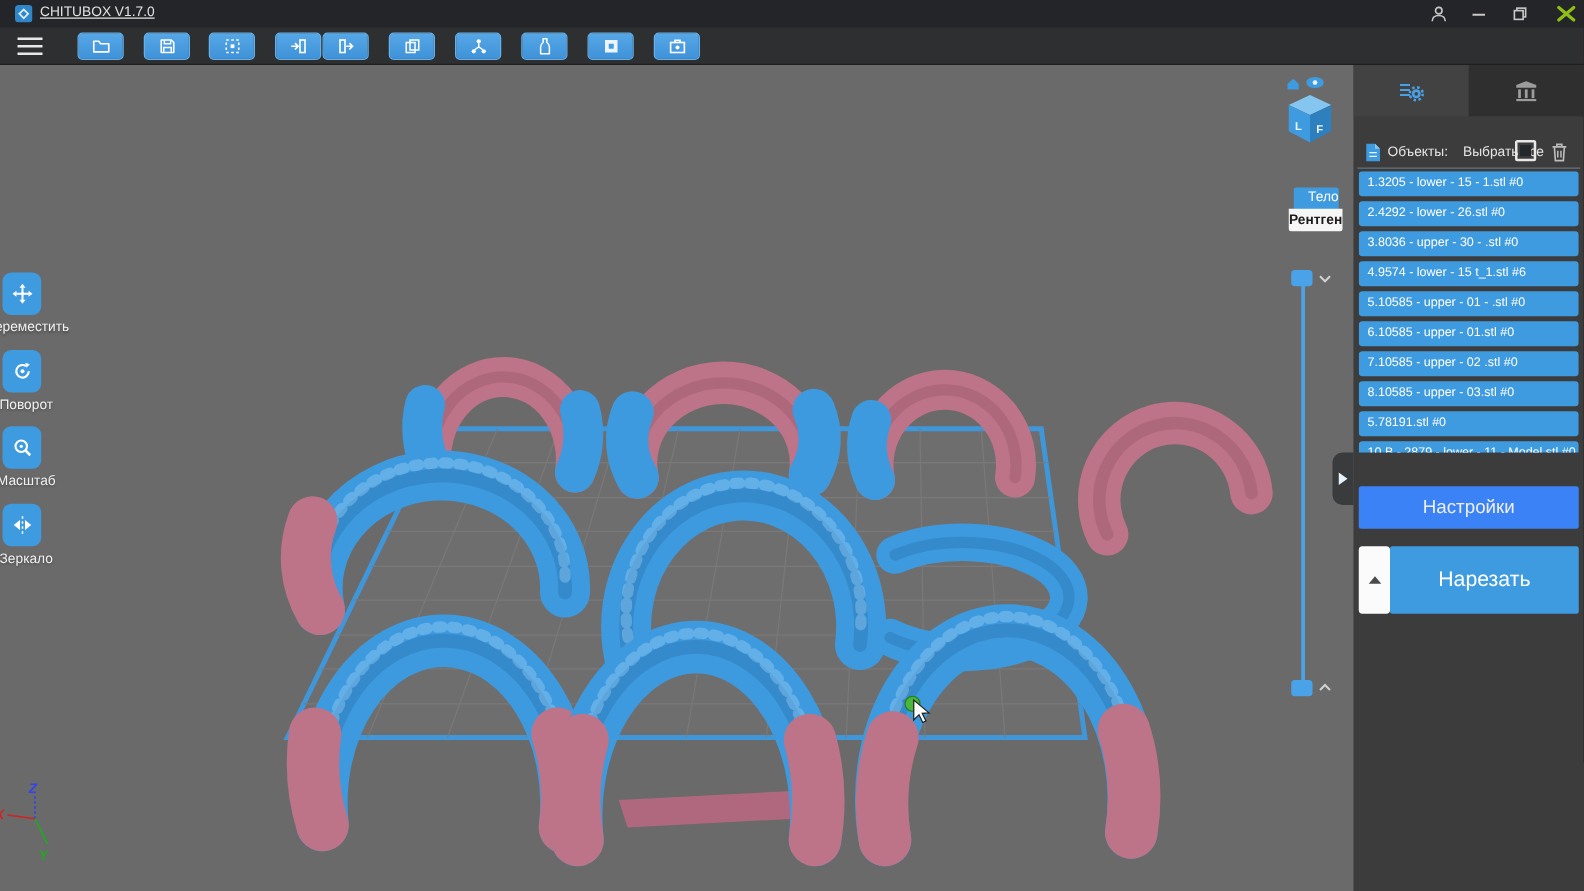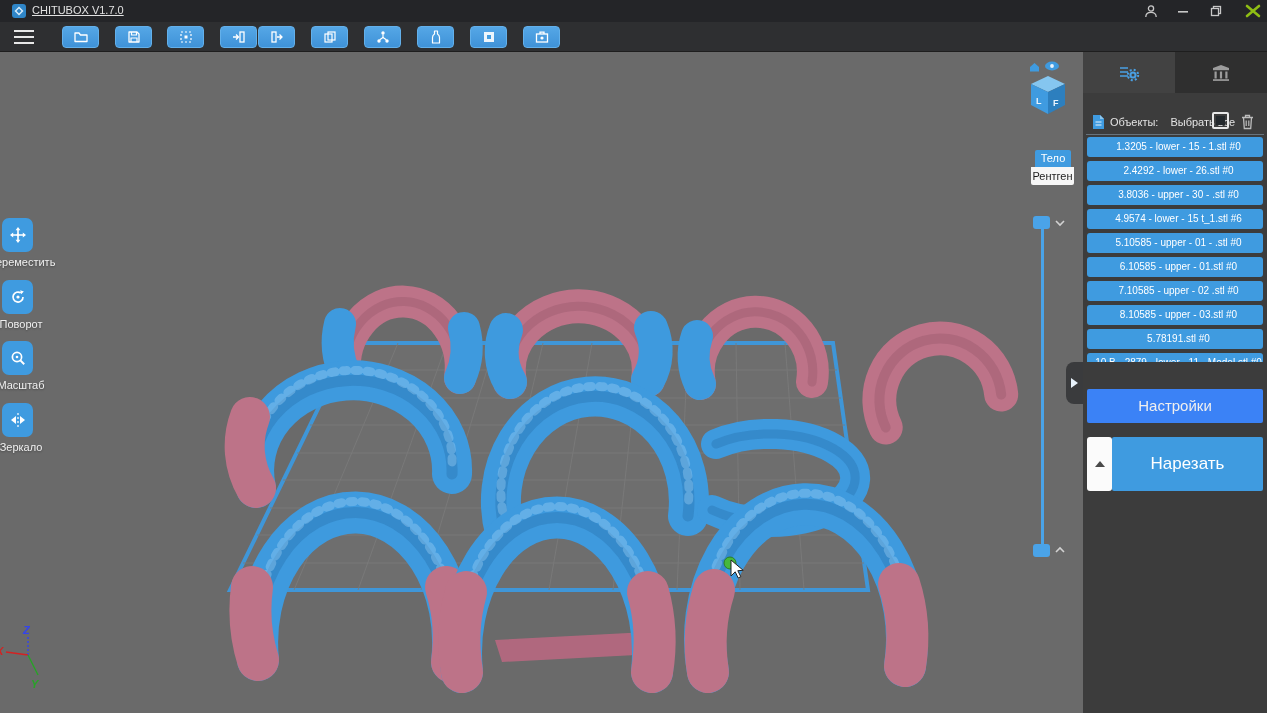--- a/index.html
+++ b/index.html
@@ -33,25 +33,25 @@
 
   
   .ltool { position:absolute; left:2px; width:31px; height:34px; border-radius:7px;
            background:#3f9be0; display:flex; align-items:center; justify-content:center; }
   .ltool-label { position:absolute; left:-12px; width:66px; text-align:center;
                  font-size:11px; color:#f0f0f0; text-shadow:0 1px 2px rgba(0,0,0,.35);
                  white-space:nowrap; }
 
   
   .mode-body { position:absolute; left:1035px; top:98px; width:36px; height:22px;
-               background:#3f9be0; color:#fff; font-size:11px; text-align:center;
+               background:#3f9be0; color:#fff; font-size:11px; text-align:right;
                line-height:17px; border-radius:2px 2px 0 0; }
   .mode-xray { position:absolute; left:1031px; top:115px; width:43px; height:18px;
                background:#f6f6f6; color:#1d1d1d; font-size:11px; text-align:center;
-               line-height:18px; border-radius:0 0 2px 2px; }
+               line-height:18px; border-radius:0 0 2px 2px;font-weight:bold; }
 
   
   .slider-track { position:absolute; left:1041px; top:170px; width:3px; height:328px;
                   background:#4aa3e8; }
   .slider-handle { position:absolute; left:1033px; width:17px; height:13px;
                    background:#4aa3e8; border-radius:3px; }
   .chev { position:absolute; left:1053px; width:14px; height:12px; }
 
   
   .expander { position:absolute; left:1066px; top:310px; width:17px; height:42px;
@@ -71,21 +71,21 @@
   .checkbox { position:absolute; left:129px; top:2px; width:17px; height:17px;
               border:2px solid #e8e8e8; border-radius:2px; background:transparent;
               display:flex; align-items:center; justify-content:center; }
   .checkbox .inner { width:9px; height:9px; background:#23282c; }
   .objdivider { position:absolute; left:3px; top:82px; width:178px; height:1px;
                 background:#67737d; }
   .objlist { position:absolute; left:4px; top:85px; width:176px; height:225px;
              overflow:hidden; }
   .obj-item { width:176px; height:20px; margin-bottom:4px; background:#3f9be0;
               border-radius:3px; color:#fff; font-size:10px; line-height:20px;
-              padding-left:7px; white-space:nowrap; overflow:hidden;text-align:center; }
+              padding-left:7px; white-space:nowrap; overflow:hidden; }
   .settings-btn { position:absolute; left:4px; top:337px; width:176px; height:34px;
                   background:#3b82f6; border-radius:2px; color:#efefef; font-size:15px;
                   text-align:center; line-height:34px; }
   .slice-arrow { position:absolute; left:4px; top:385px; width:25px; height:54px;
                  background:#fbfbfb; border-radius:3px; display:flex;
                  align-items:center; justify-content:center; }
   .slice-arrow .tri { width:0; height:0; border-left:5px solid transparent;
                       border-right:5px solid transparent; border-bottom:6px solid #4a4a4a; }
   .slice-btn { position:absolute; left:29px; top:385px; width:151px; height:54px;
                background:#3f9be0; border-radius:2px; color:#fff; font-size:17px;

